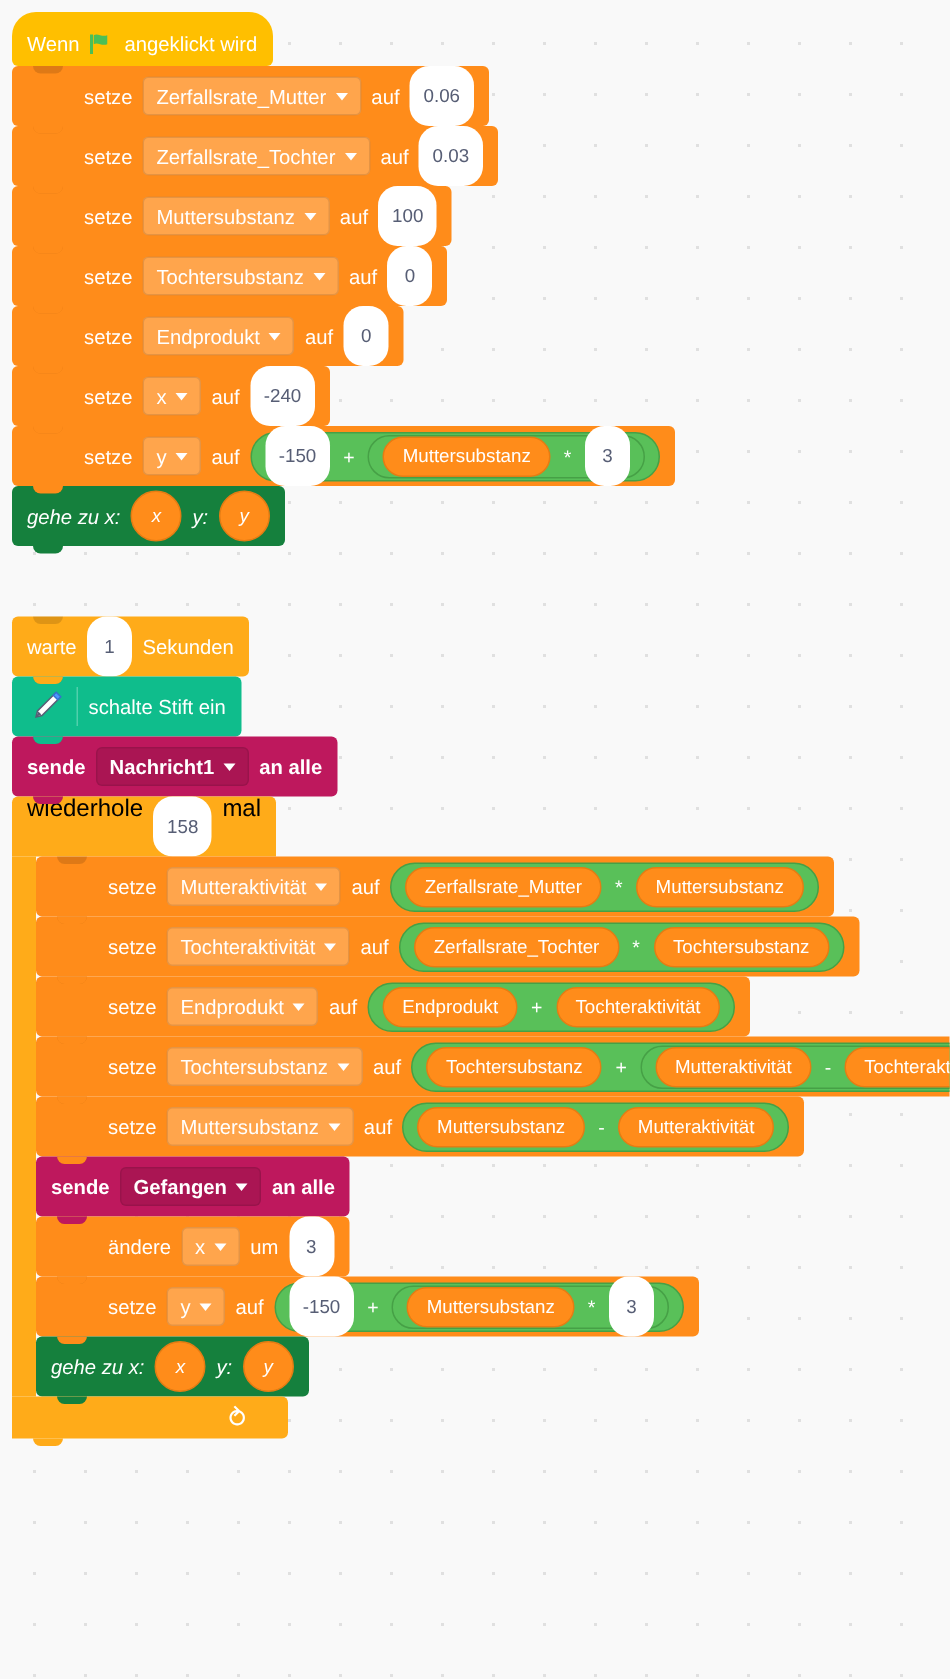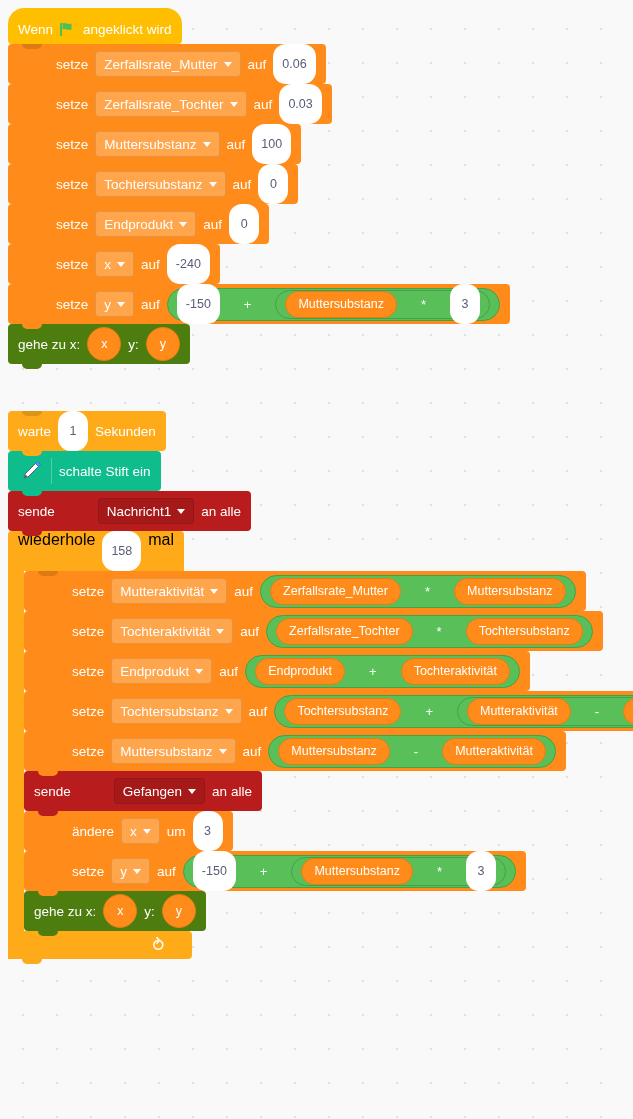--- a/index.html
+++ b/index.html
@@ -41,23 +41,23 @@
     content: "";
     position: absolute;
     left: 14px; top: 100%;
     width: 20px; height: 5px;
     border-radius: 0 0 6px 6px;
     background: inherit;
     z-index: 2;
   }
 
   .c-var    { background: #ff8c1a; padding-left: 48px; }
-  .c-motion { background: #4d7c0f; }
+  .c-motion { background: #15803d; font-style: italic; }
   .c-pen    { background: #0fbd8c; }
-  .c-event  { background: #b91c1c; }
+  .c-event  { background: #be185d; font-weight: bold; }
   .c-ctrl   { background: #ffab19; margin-top: 47px; }
 
   .hat {
     background: #ffbf00;
     border-radius: 16px 16px 4px 4px;
     padding-top: 14px;
     height: 36px;
     align-items: flex-end;
     padding-bottom: 7px;
   }
@@ -76,21 +76,21 @@
     font-size: 13.5px;
     color: #fff;
   }
   .caret {
     width: 0; height: 0;
     border-left: 4.5px solid transparent;
     border-right: 4.5px solid transparent;
     border-top: 5px solid #fff;
     display: inline-block;
   }
-  .field.gold { background: rgba(0,0,0,.10); margin-left: 36px; }
+  .field.gold { background: rgba(0,0,0,.10); }
 
   
   .num {
     display: inline-flex;
     align-items: center;
     justify-content: center;
     background: #fff;
     color: #575e75;
     border-radius: 13px;
     min-width: 30px;
@@ -111,21 +111,21 @@
     height: 27px;
     padding: 0 12px;
     font-size: 12.5px;
   }
   .rep.circ { border-radius: 50%; width: 34px; height: 34px; padding: 0; }
 
   
   .op {
     display: inline-flex;
     align-items: center;
-    gap: 24px;
+    gap: 9px;
     background: #59c059;
     border: 1px solid #46a046;
     border-radius: 18px;
     height: 33px;
     padding: 0 9px;
     color: #fff;
     font-size: 13px;
   }
   .op .op { height: 29px; }
 

